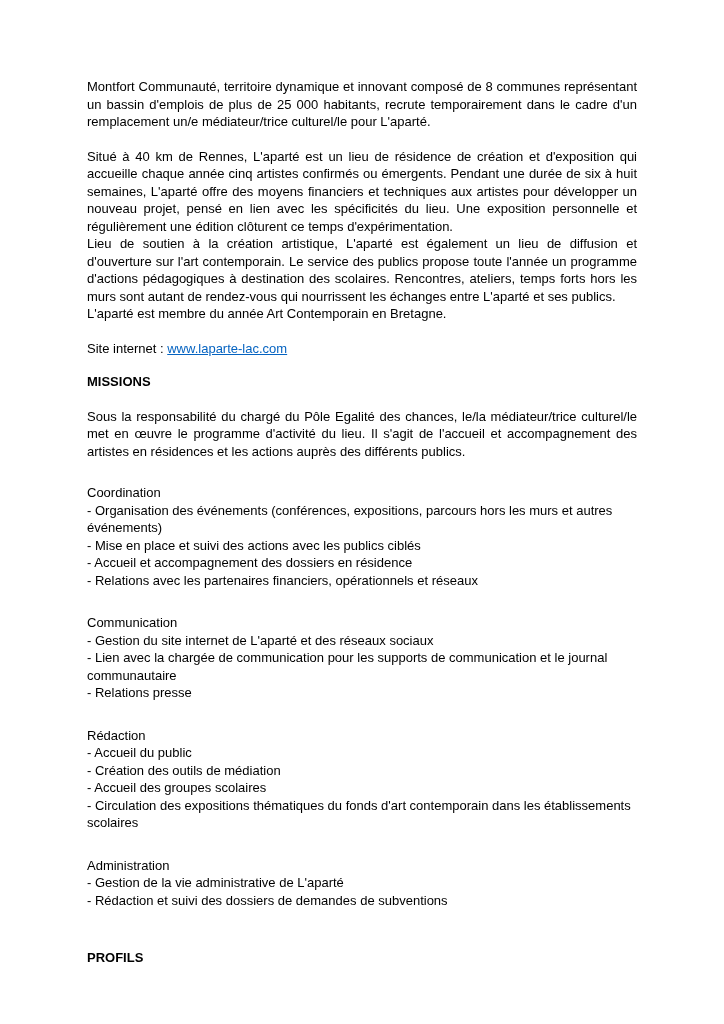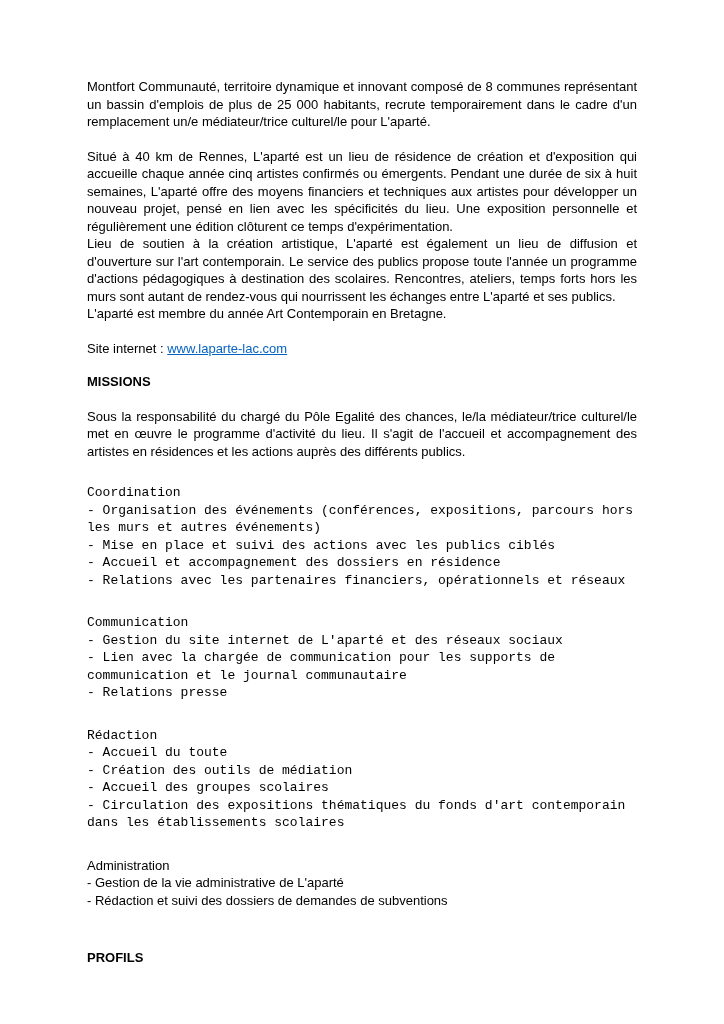--- a/index.html
+++ b/index.html
@@ -19,21 +19,21 @@
     line-height: 17.5px;
     padding: 78px 87px 0 87px;
     overflow: hidden;
   }
   p { margin: 0; }
   .justify { text-align: justify; }
   .mb-line   { margin-bottom: 17px; }
   .mb-site   { margin-bottom: 16px; }
   .mb-head   { margin-bottom: 17px; }
   .mb-block  { margin-bottom: 24px; }
-  .mb-sub    { margin-bottom: 25px; font-family: Liberation Mono, monospace; }
+  .mb-sub    { margin-bottom: 25px; }
   .mb-admin  { margin-bottom: 40px; }
   .heading {
     font-weight: bold;
   }
   .doc-link {
     color: #0563c1;
     text-decoration: underline;
     cursor: pointer;
   }
   ul.dash-list {
@@ -77,21 +77,21 @@
     <ul class="dash-list">
       <li>- Gestion du site internet de L'aparté et des réseaux sociaux</li>
       <li>- Lien avec la chargée de communication pour les supports de communication et le journal communautaire</li>
       <li>- Relations presse</li>
     </ul>
   </div>
 
   <div class="mb-sub">
     <p>Rédaction</p>
     <ul class="dash-list">
-      <li>- Accueil du toute</li>
+      <li>- Accueil du public</li>
       <li>- Création des outils de médiation</li>
       <li>- Accueil des groupes scolaires</li>
       <li>- Circulation des expositions thématiques du fonds d'art contemporain dans les établissements scolaires</li>
     </ul>
   </div>
 
   <div class="mb-admin">
     <p>Administration</p>
     <ul class="dash-list">
       <li>- Gestion de la vie administrative de L'aparté</li>

